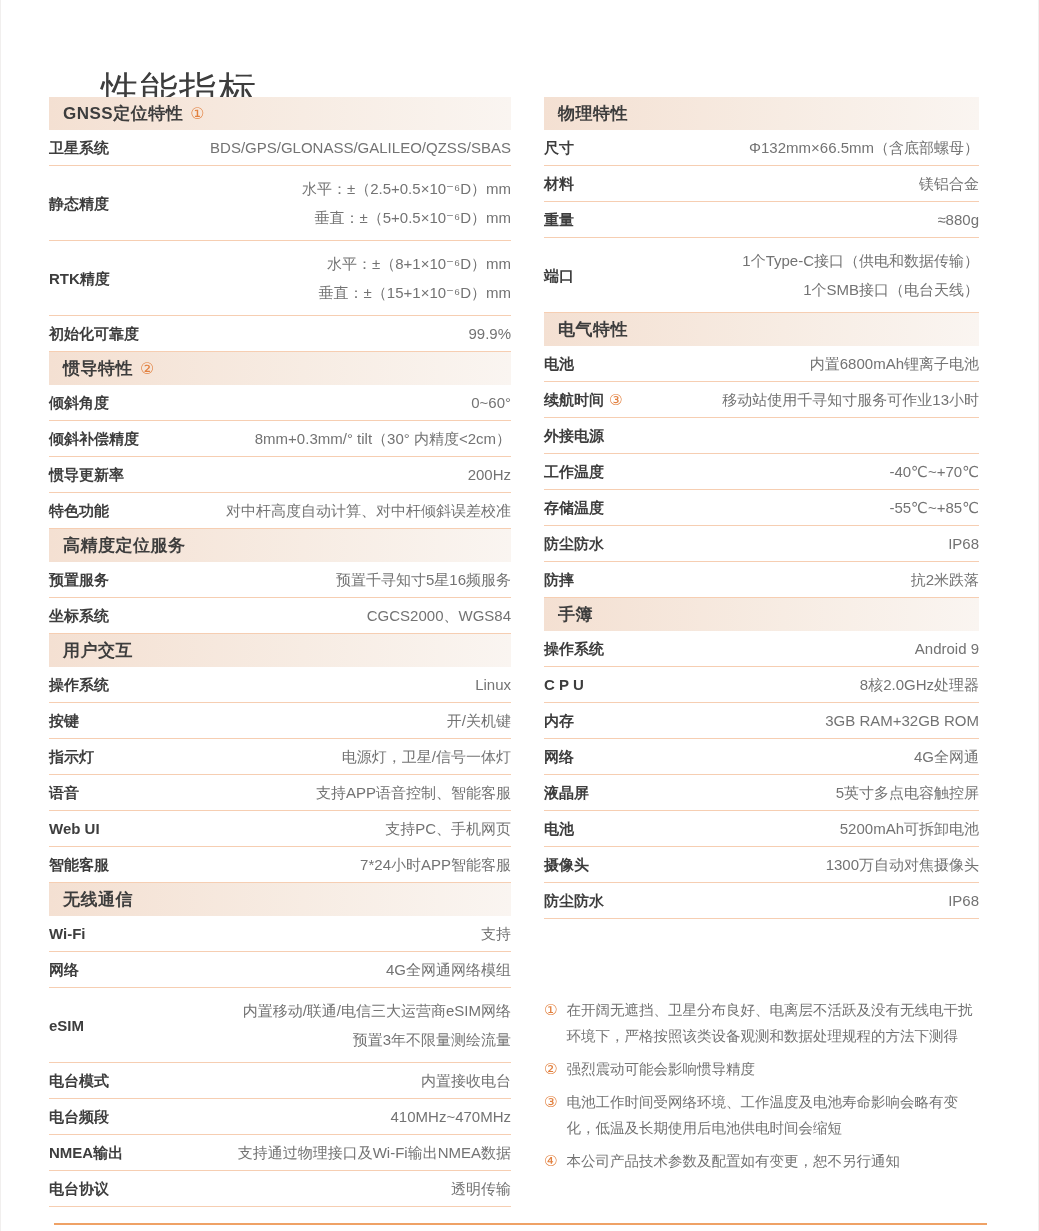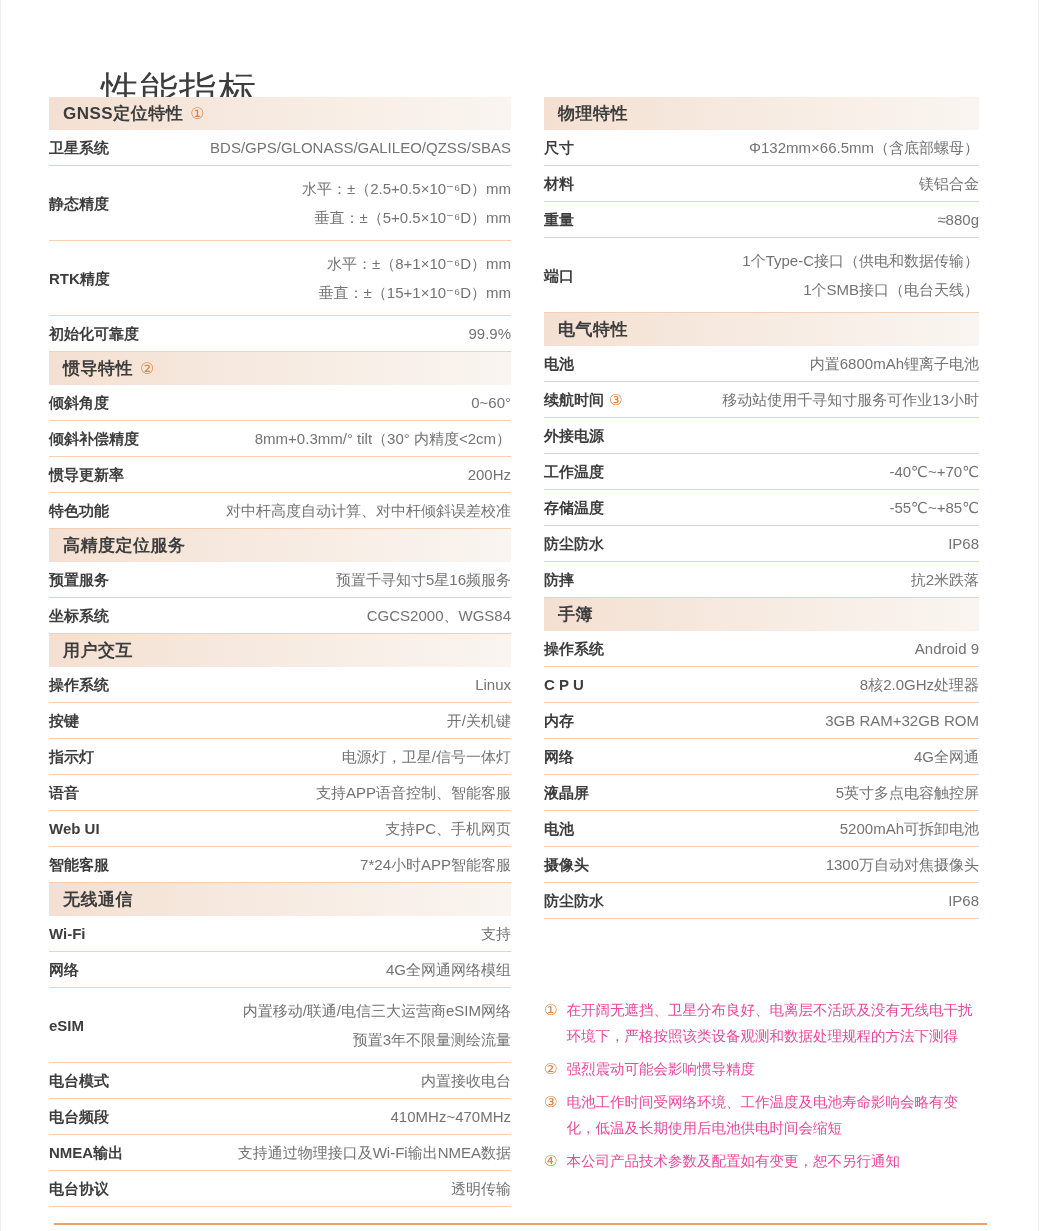--- a/index.html
+++ b/index.html
@@ -46,21 +46,21 @@
   }
   .row-label .badge{font-size:15px;margin-left:5px;}
   .row-values{flex:1;color:#737373;font-size:15px;text-align:right;}
   .val-line{line-height:21px;}
   .row.multi{padding:8px 0;}
   .row.multi .val-line{line-height:25px;padding:2px 0;}
 
   .footnotes{margin-top:78px;}
   .footnote{display:flex;align-items:flex-start;margin-bottom:7px;}
   .fn-marker{color:#e2803f;font-size:15px;line-height:26px;flex:none;margin-right:9px;}
-  .fn-text{color:#ec4899;font-size:14.5px;line-height:26px;}
+  .fn-text{color:#737373;font-size:14.5px;line-height:26px;}
 
   .bottom-rule{
     position:absolute;left:53px;right:51px;top:1223px;height:2px;
     background:#efa266;
   }
 </style>
 </head>
 <body>
 
 <div class="page">

